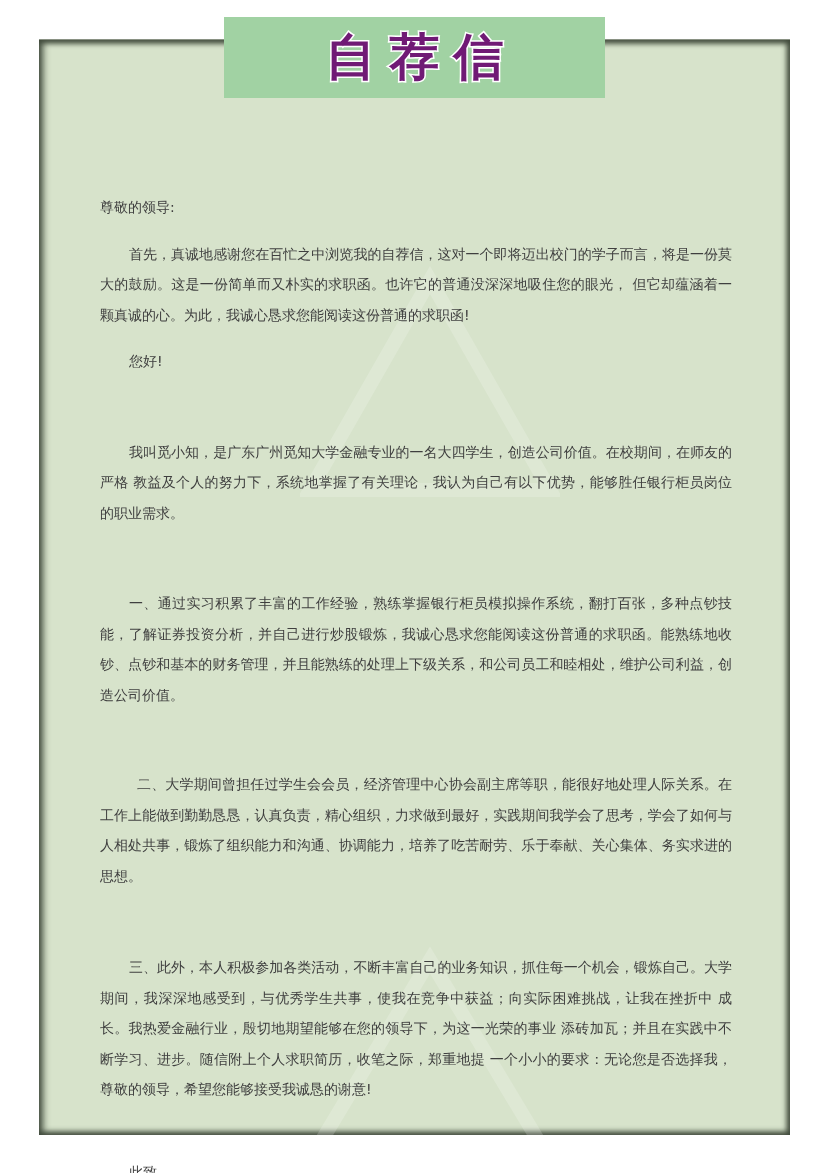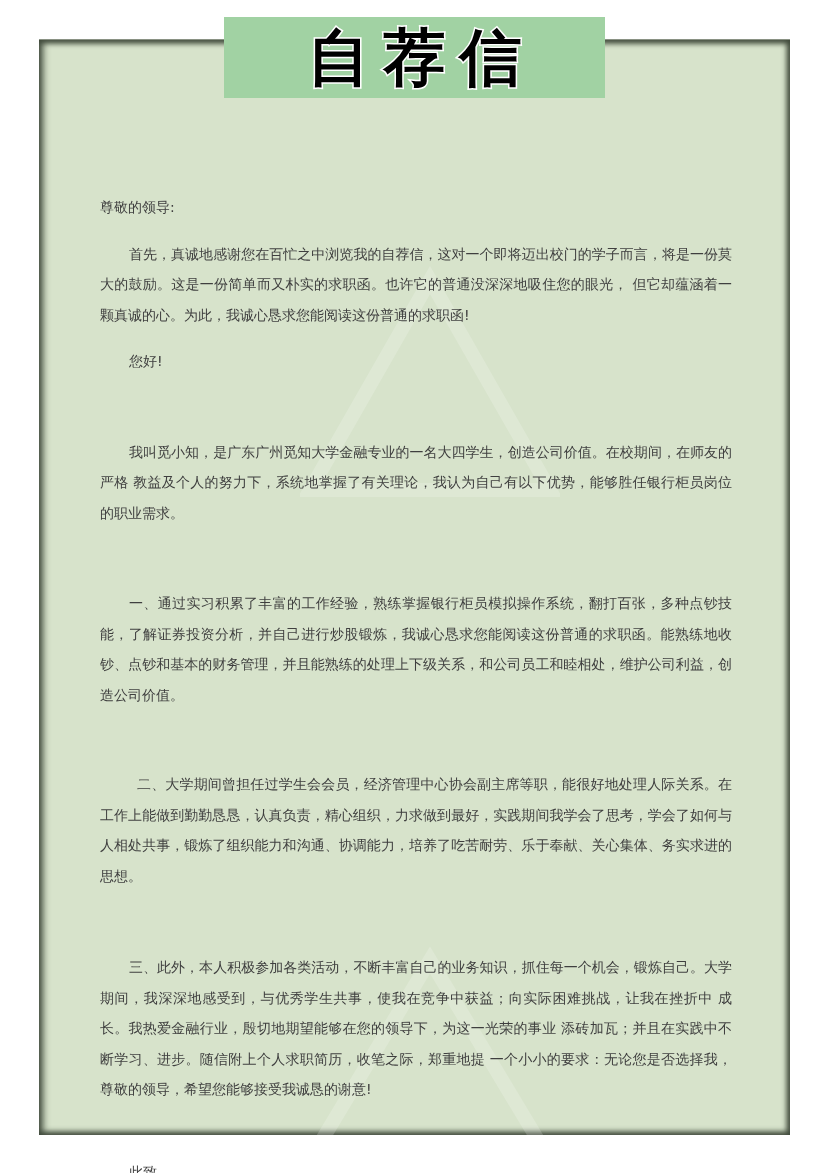--- a/index.html
+++ b/index.html
@@ -16,21 +16,21 @@
   }
   .watermark {
     position: absolute; left: 300px; top: 260px; width: 260px; height: 900px;
     pointer-events: none; opacity: 0.18;
   }
   .banner {
     position: absolute; left: 224px; top: 17px; width: 381px; height: 81px;
     background: #a1d2a3; display: flex; align-items: center; justify-content: center;
   }
   .banner-title {
-    font-size: 62px; font-weight: bold; letter-spacing: 14px; color: #000000;
+    font-size: 50px; font-weight: bold; letter-spacing: 14px; color: #701a75;
     -webkit-text-stroke: 3px #ffffff; paint-order: stroke fill;
     text-shadow: 0 0 0 #fff; padding-left: 14px;
     font-family: "DejaVu Sans", sans-serif;
   }
   .content {
     position: absolute; left: 84px; top: 176px; width: 664px;
     color: #3f3f3f; font-size: 14px; line-height: 30.5px;
   }
   .content p { margin: 16px; text-align: justify; }
   .indent { text-indent: 29px; }

